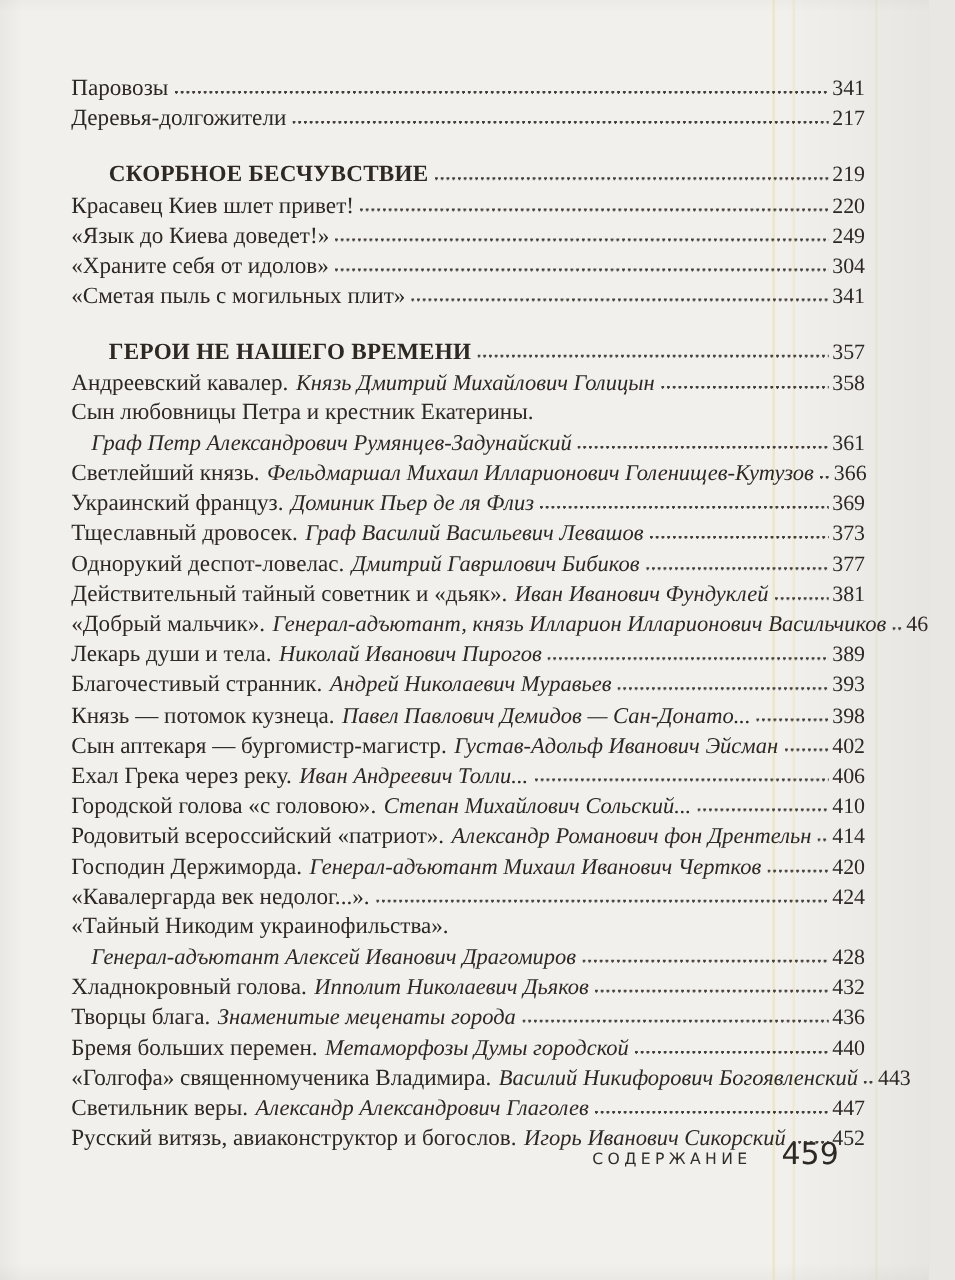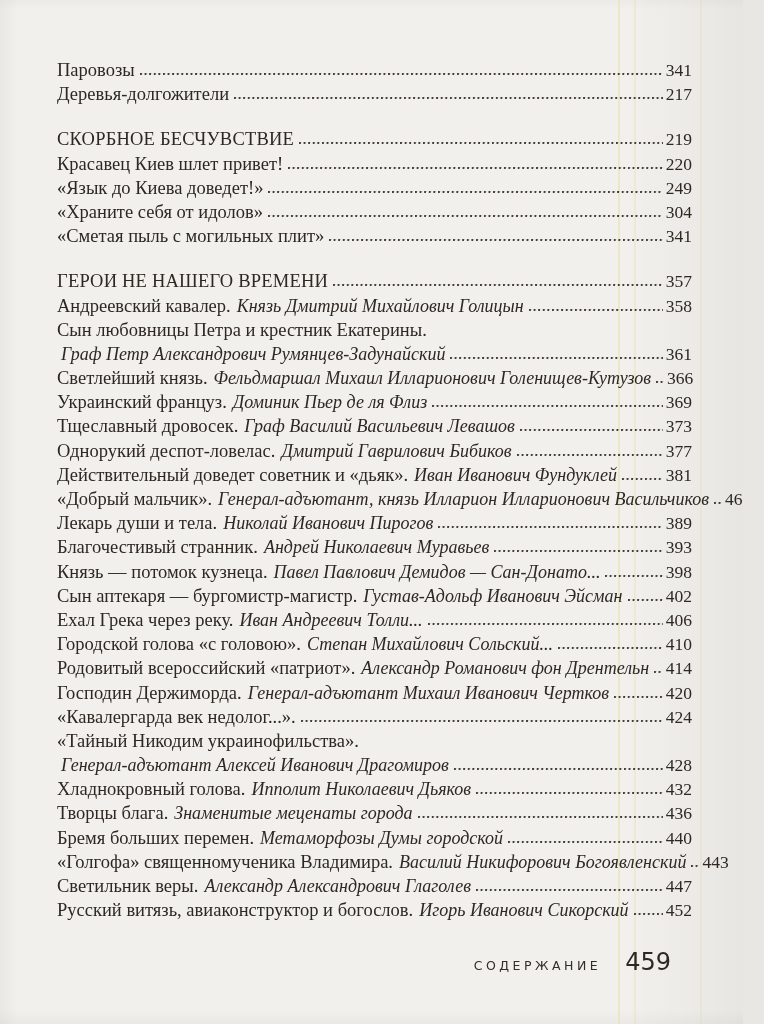--- a/index.html
+++ b/index.html
@@ -35,47 +35,48 @@
   .row {
     display: flex;
     align-items: baseline;
     height: 24.2px;
     font-size: 18.5px;
     white-space: nowrap;
   }
   .row.gap { margin-top: 21px; }
   .row .title { flex: 0 0 auto; }
   .row.heading .title {
-    font-weight: normal;
+    font-weight: bold;
     letter-spacing: 0.2px;
+    margin-left: 30px;
   }
   .row .subtitle {
     flex: 0 0 auto;
     font-style: italic;
     font-size: 18px;
     margin-left: 6px;
   }
-  .row.subtitle_line .subtitle { margin-left: 4px; text-align: right; }
+  .row.subtitle_line .subtitle { margin-left: 16px; text-align: right; }
   .row .leader {
     flex: 1 1 auto;
     min-width: 8px;
     height: 4px;
     margin: 0 3px 0 5px;
     background-image: radial-gradient(circle at 1.1px 1.8px, #443e38 1px, rgba(0,0,0,0) 1.3px);
     background-size: 4.6px 4px;
     background-repeat: repeat-x;
     background-position: left bottom;
   }
   .row .pagenum {
     flex: 0 0 auto;
     font-size: 17.5px;
   }
   .footer {
     position: absolute;
-    top: 948px;
+    top: 909px;
     right: 72px;
     display: flex;
     align-items: baseline;
     font-family: "DejaVu Sans", "Liberation Sans", sans-serif;
   }
   .footer-label {
     font-size: 12.5px;
     letter-spacing: 3.5px;
     font-weight: 500;
     color: #332d28;
@@ -168,21 +169,21 @@
         <span class="leader"></span>
         <span class="pagenum">373</span>
       </div>
       <div class="row entry">
         <span class="title">Однорукий деспот-ловелас.</span>
         <span class="subtitle">Дмитрий Гаврилович Бибиков</span>
         <span class="leader"></span>
         <span class="pagenum">377</span>
       </div>
       <div class="row entry">
-        <span class="title">Действительный доведет советник и «дьяк».</span>
+        <span class="title">Действительный тайный советник и «дьяк».</span>
         <span class="subtitle">Иван Иванович Фундуклей</span>
         <span class="leader"></span>
         <span class="pagenum">381</span>
       </div>
       <div class="row entry">
         <span class="title">«Добрый мальчик».</span>
         <span class="subtitle">Генерал-адъютант, князь Илларион Илларионович Васильчиков</span>
         <span class="leader"></span>
         <span class="pagenum">461</span>
       </div>

